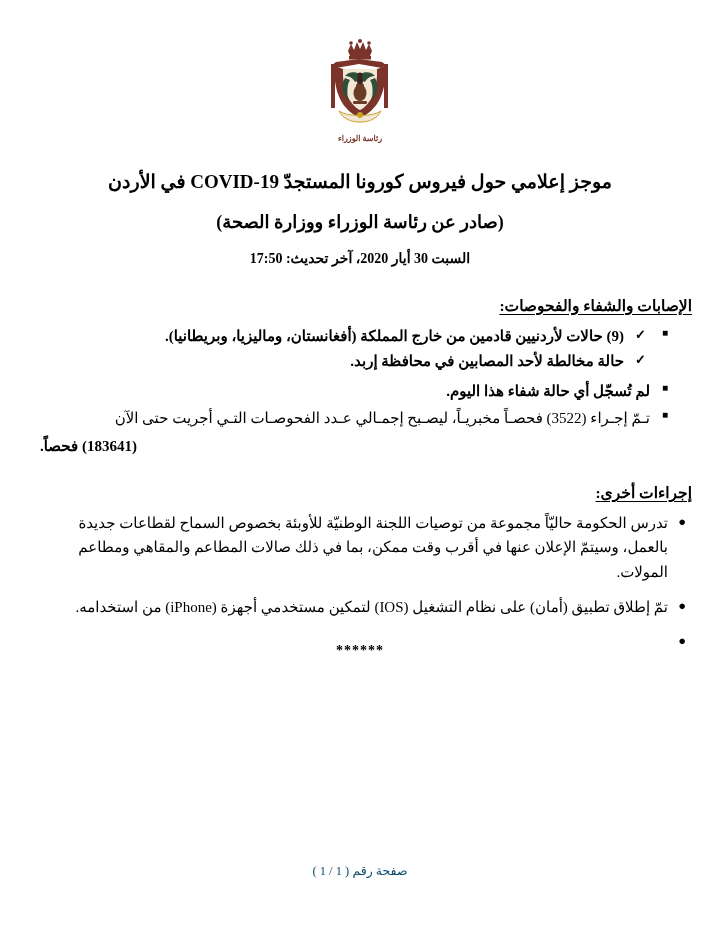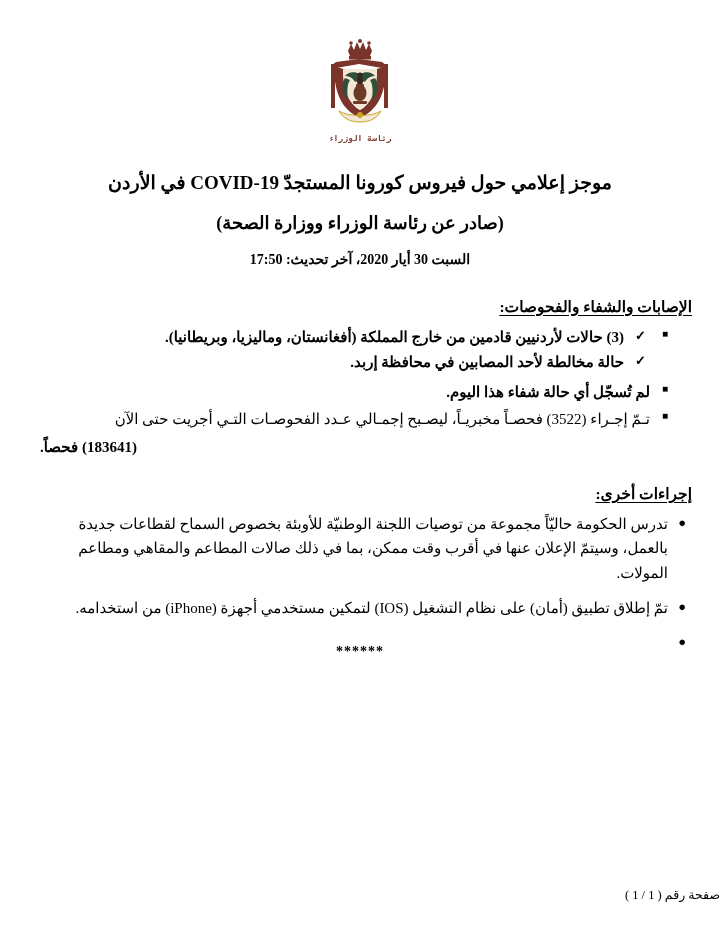--- a/index.html
+++ b/index.html
@@ -23,21 +23,20 @@
     padding: 0;
     position: relative;
     background: #fff;
   }
 
   
   .emblem-wrap {
     width: 100%;
     text-align: center;
     padding-top: 38px;
-    font-family: Liberation Mono, monospace;
   }
   .emblem {
     display: inline-block;
     width: 86px;
     height: 100px;
     position: relative;
   }
   .emblem svg { display: block; }
 
   
@@ -176,25 +175,26 @@
   
   .stars {
     text-align: center;
     font-size: 14px;
     font-weight: bold;
     letter-spacing: 1px;
     margin-top: 24px;
   }
   .footer {
     position: absolute;
-    bottom: 28px;
+    bottom: 52px;
     left: 0;
     width: 100%;
+    text-align: center;
     font-size: 12.5px;
-    color: #000000;
+    color: #0c4a6e;
   }
 </style>
 </head>
 <body>
 
 <div class="page">
 
   <div class="emblem-wrap">
     <div class="emblem">
       <svg width="86" height="100" viewBox="0 0 86 100" xmlns="http://www.w3.org/2000/svg">
@@ -240,21 +240,21 @@
   <div class="sec-infections">
     <div class="section-head">الإصابات والشفاء والفحوصات:</div>
 
     <ul class="lvl1">
       <li>
         <span class="bullet">■</span>
 
         <ul class="lvl2">
           <li>
             <span class="check">✓</span>
-            <span>(3) حالات لأردنيين قادمين من خارج المملكة (أفغانستان، وماليزيا، وبريطانيا).</span>
+            <span>(9) حالات لأردنيين قادمين من خارج المملكة (أفغانستان، وماليزيا، وبريطانيا).</span>
           </li>
           <li>
             <span class="check">✓</span>
             <span>حالة مخالطة لأحد المصابين في محافظة إربد.</span>
           </li>
         </ul>
       </li>
     </ul>
 
     <div class="dash-item">

